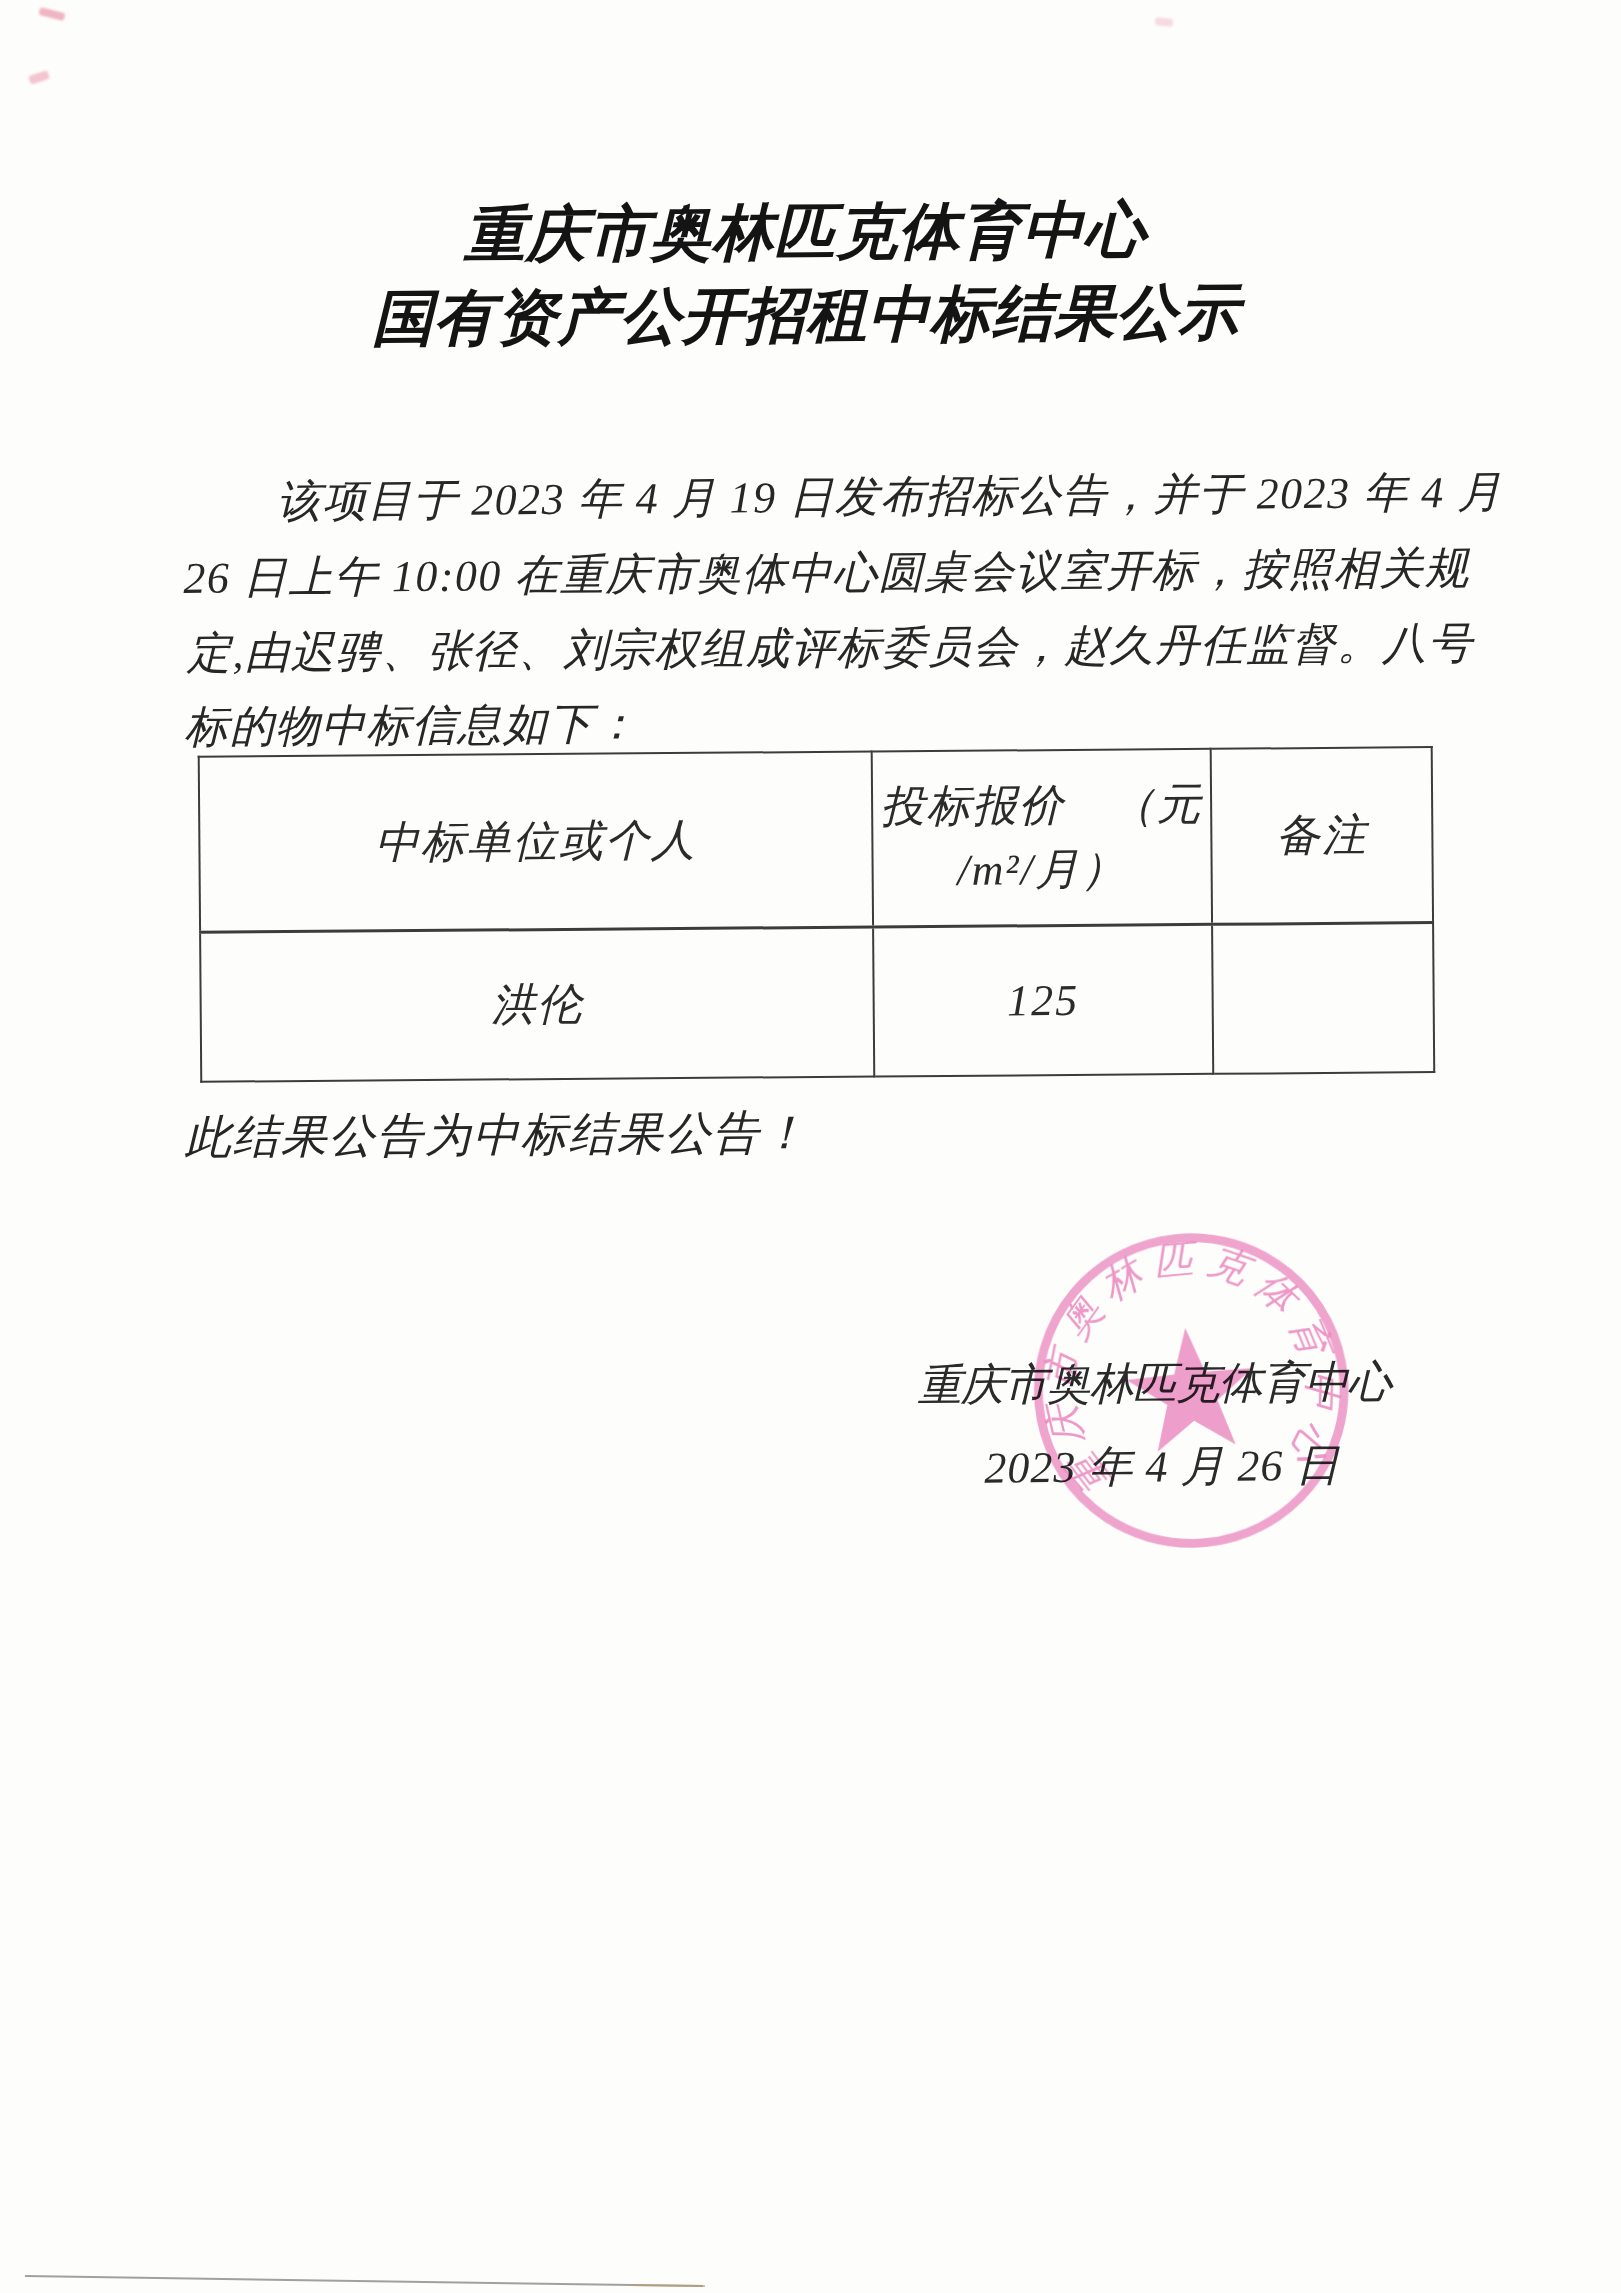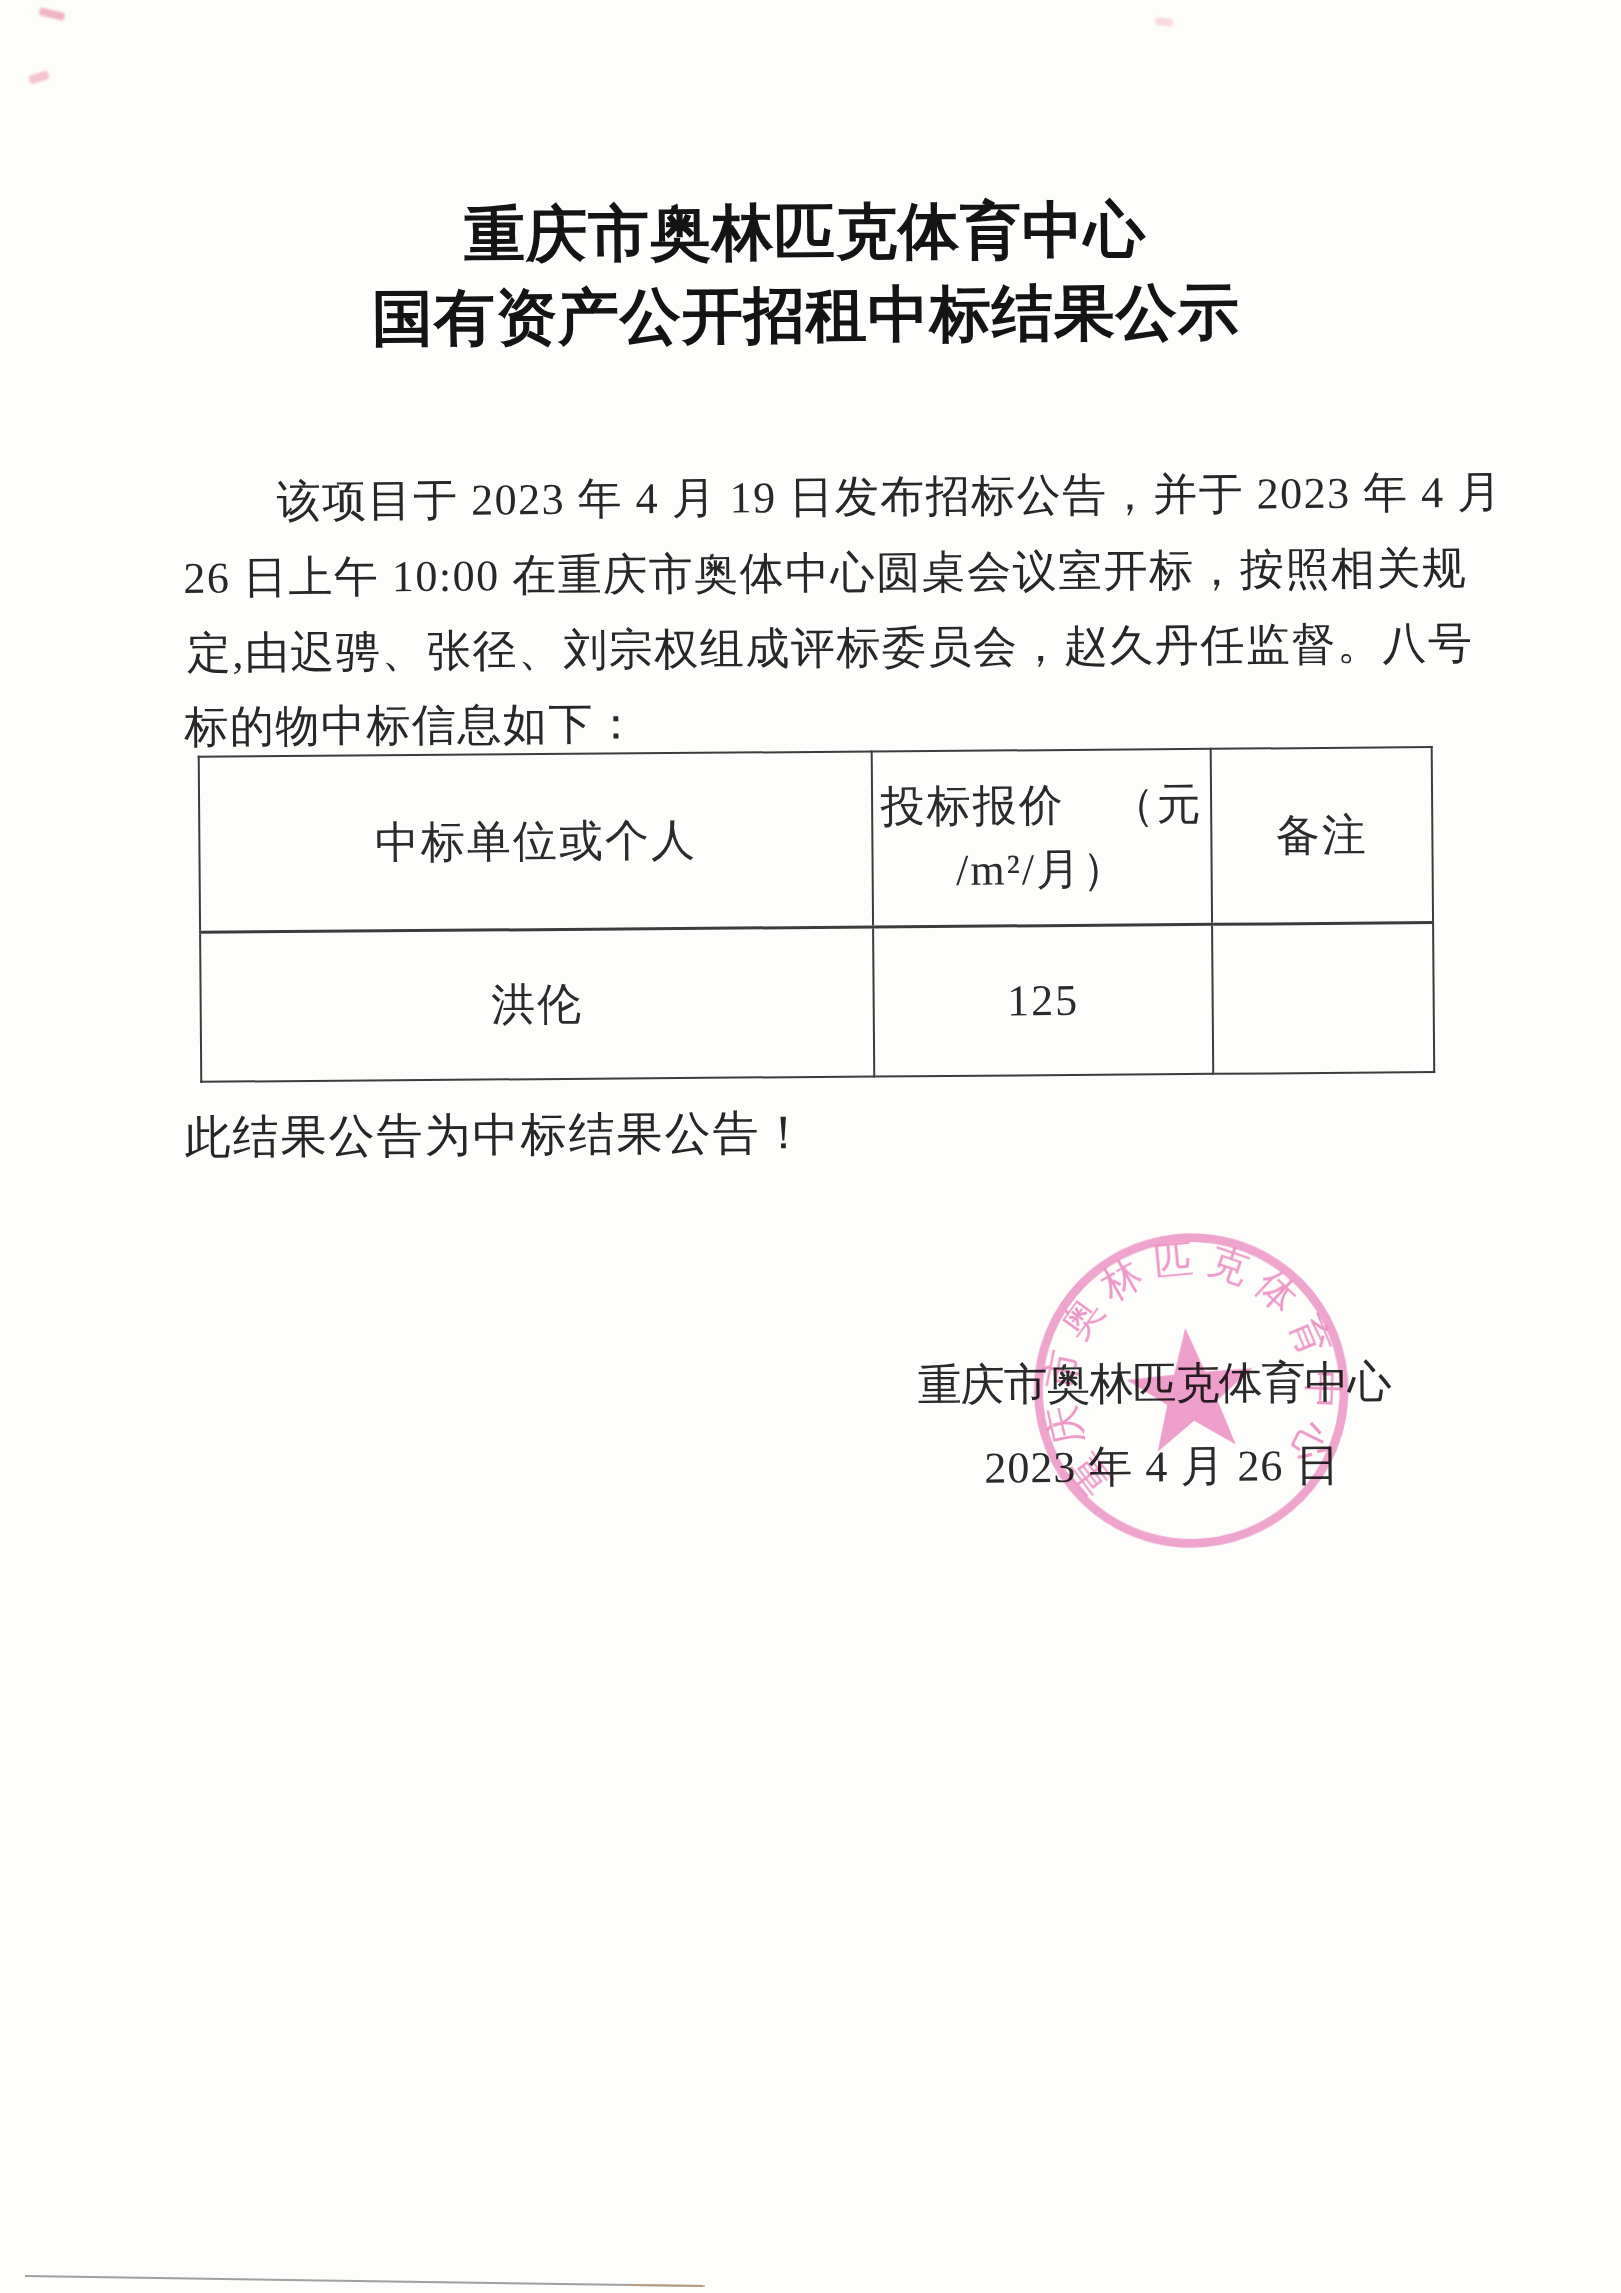--- a/index.html
+++ b/index.html
@@ -2,20 +2,21 @@
 <html><head>
 <meta charset="utf-8">
 <style>
   html,body{margin:0;padding:0;}
   body{width:1621px;height:2294px;background:#ffffff;}
   .page{
     position:relative;width:1621px;height:2294px;overflow:hidden;
     background:#fdfdfb;
     font-family:"Liberation Serif","DejaVu Serif",serif;
     color:#242424;
+    font-style:italic;
   }
   
   .content{position:absolute;left:0;top:0;width:100%;height:100%;
     transform:rotate(-0.45deg);transform-origin:50% 40%;}
 
   .title-line{
     position:absolute;left:0;width:100%;text-align:center;
     font-size:61px;font-weight:bold;letter-spacing:1px;color:#141414;
     white-space:nowrap;
   }

